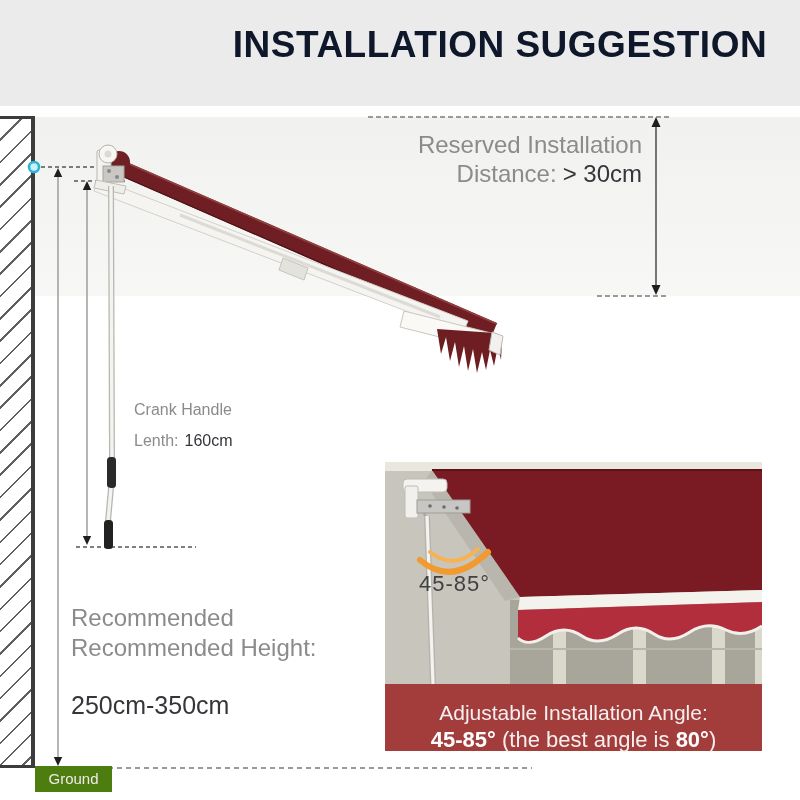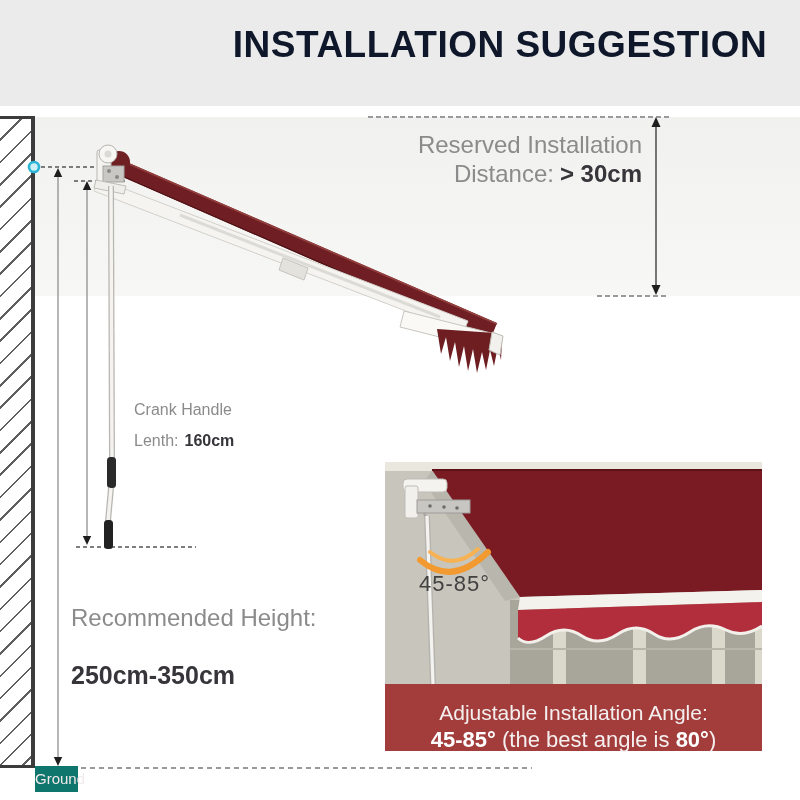--- a/index.html
+++ b/index.html
@@ -13,29 +13,29 @@
   .page-title{position:absolute;left:200px;right:0;top:24px;text-align:center;
               font-size:37px;font-weight:bold;color:#0f172a;letter-spacing:.5px;}
   
   .wall{position:absolute;left:0;top:116px;width:31px;height:646px;
         background:repeating-linear-gradient(135deg,#ffffff 0px,#ffffff 14px,#5f5f5f 14px,#5f5f5f 15.8px);
         border-top:3px solid #3c3c3c;border-bottom:3px solid #3c3c3c;border-right:4px solid #3c3c3c;}
   
   #drawing{position:absolute;left:0;top:0;width:800px;height:800px;z-index:2;}
   
   .ann{position:absolute;z-index:3;color:#8b8b8b;}
-  .ann .val{font-weight:bold;color:#37343a;}
+  .ann .val{font-weight:normal;color:#37343a;}
   .reserved{top:130px;right:158px;text-align:right;font-size:24px;line-height:29px;}
   .crank{left:134px;top:394px;text-align:left;font-size:16px;line-height:31px;}
   .crank .val{margin-left:6px;}
   .reserved .val{margin-left:6px;}
   .height{left:71px;top:603px;text-align:left;font-size:24px;line-height:30px;}
   .height .val{display:block;font-size:25px;margin-top:27px;}
-  .ground-label{position:absolute;left:35px;top:766px;width:43px;height:26px;z-index:3;
-                background:#0f766e;color:#f2eaea;font-size:15px;line-height:26px;text-align:center;}
+  .ground-label{position:absolute;left:35px;top:766px;width:77px;height:26px;z-index:3;
+                background:#4d7c0f;color:#f2eaea;font-size:15px;line-height:26px;text-align:center;}
   
   .angle-label{position:absolute;left:419px;top:571px;z-index:3;font-size:22px;color:#414141;
                letter-spacing:1px;}
   .caption-bar{position:absolute;left:385px;top:684px;width:377px;height:67px;z-index:3;
                background:#a33d3c;color:#f4efee;text-align:center;}
   .caption-line1{font-size:21px;margin-top:16px;line-height:26px;}
   .caption-line2{font-size:22px;line-height:28px;}
   .caption-line2 b{color:#ffffff;}
 </style>
 </head>
@@ -165,20 +165,21 @@
     <div>Reserved Installation</div>
     <div><span>Distance:</span><span class="val">&gt; 30cm</span></div>
   </div>
 
   <div class="ann crank">
     <div>Crank Handle</div>
     <div><span>Lenth:</span><span class="val">160cm</span></div>
   </div>
 
   <div class="ann height">
+    <div>Recommended</div>
     <div>Recommended Height:</div>
     <span class="val">250cm-350cm</span>
   </div>
 
   <div class="ground-label">Ground</div>
 
   <div class="angle-label">45-85°</div>
 
   <div class="caption-bar">
     <div class="caption-line1">Adjustable Installation Angle:</div>

